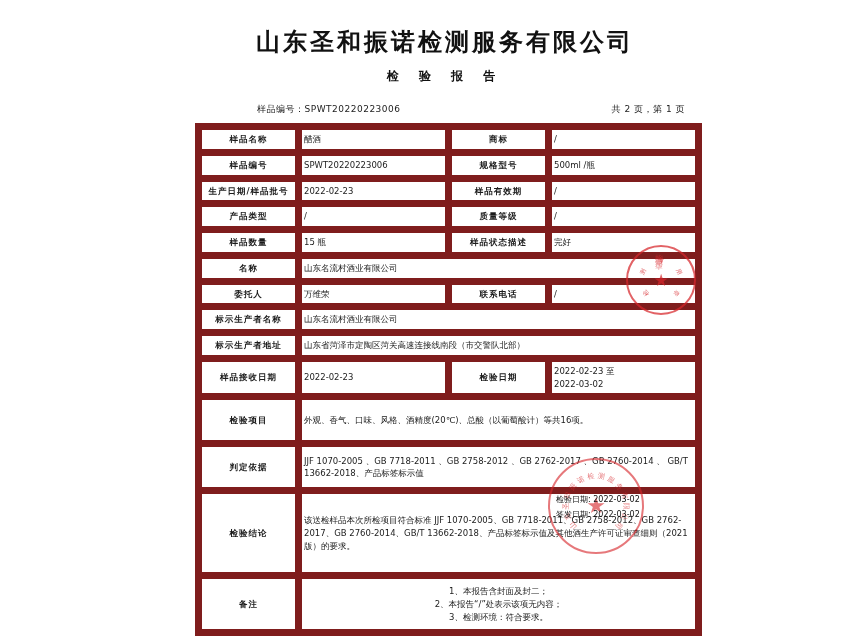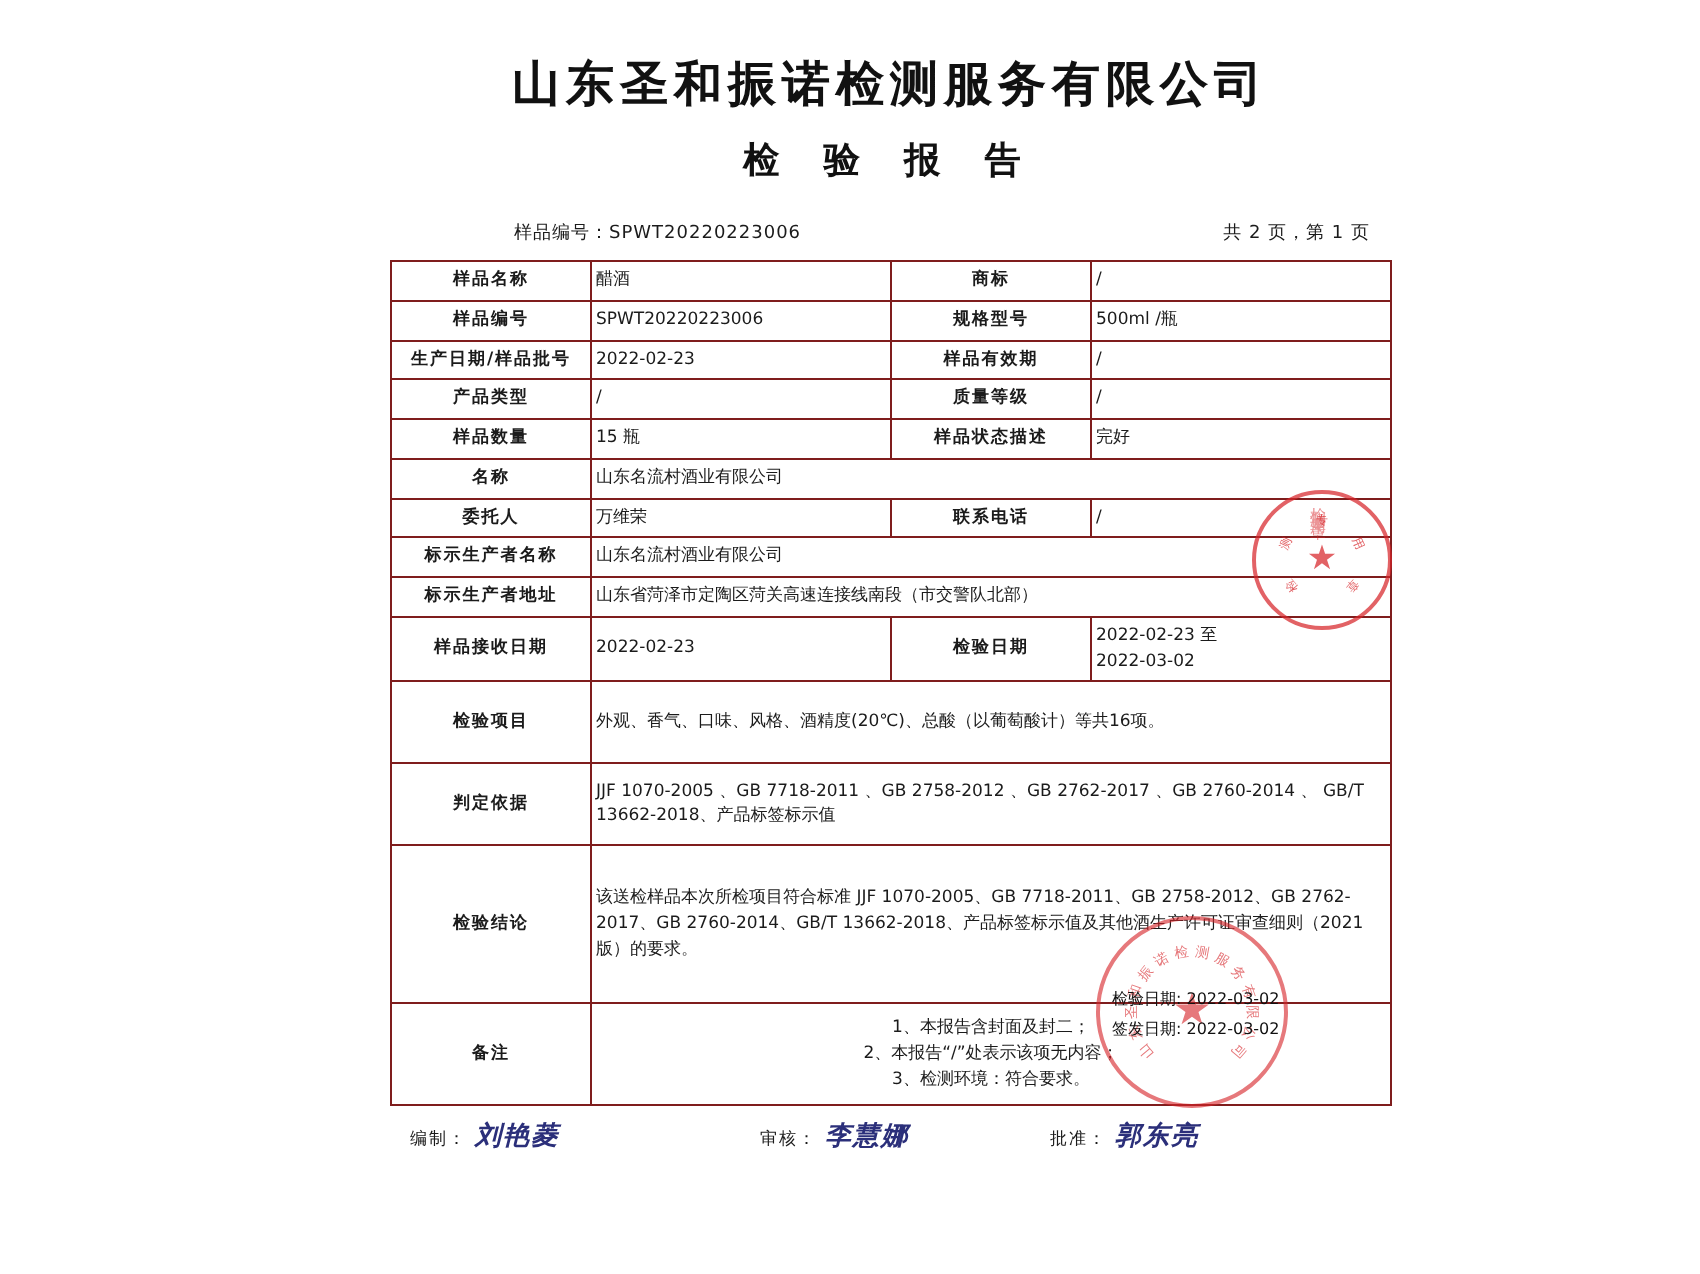--- a/index.html
+++ b/index.html
@@ -44,21 +44,21 @@
     font-family: "DejaVu Serif", "Liberation Serif", serif;
     font-size: 24px;
     font-weight: 700;
     letter-spacing: 3px;
     color: #111;
     margin-top: 18px;
   }
   .title-sub {
     text-align: center;
     font-family: "DejaVu Serif", "Liberation Serif", serif;
-    font-size: 18px;
+    font-size: 12px;
     font-weight: 700;
     letter-spacing: 8px;
     color: #111;
     margin-top: 10px;
   }
   .meta-row {
     position: relative;
     height: 16px;
     margin-top: 18px;
     font-size: 9px;
@@ -80,21 +80,21 @@
     white-space: nowrap;
     text-align: right;
   }
   table.main {
     margin-top: 4px;
     border-collapse: collapse;
     width: 500px;
     table-layout: fixed;
   }
   table.main td {
-    border: 1px solid #7f1d1d;
+    border: 7px solid #7f1d1d;
     font-size: 8.5px;
     padding: 3px 2px;
     vertical-align: middle;
     line-height: 1.5;
   }
   td.lbl {
     text-align: center;
     font-weight: 600;
     letter-spacing: 1px;
     white-space: nowrap;

